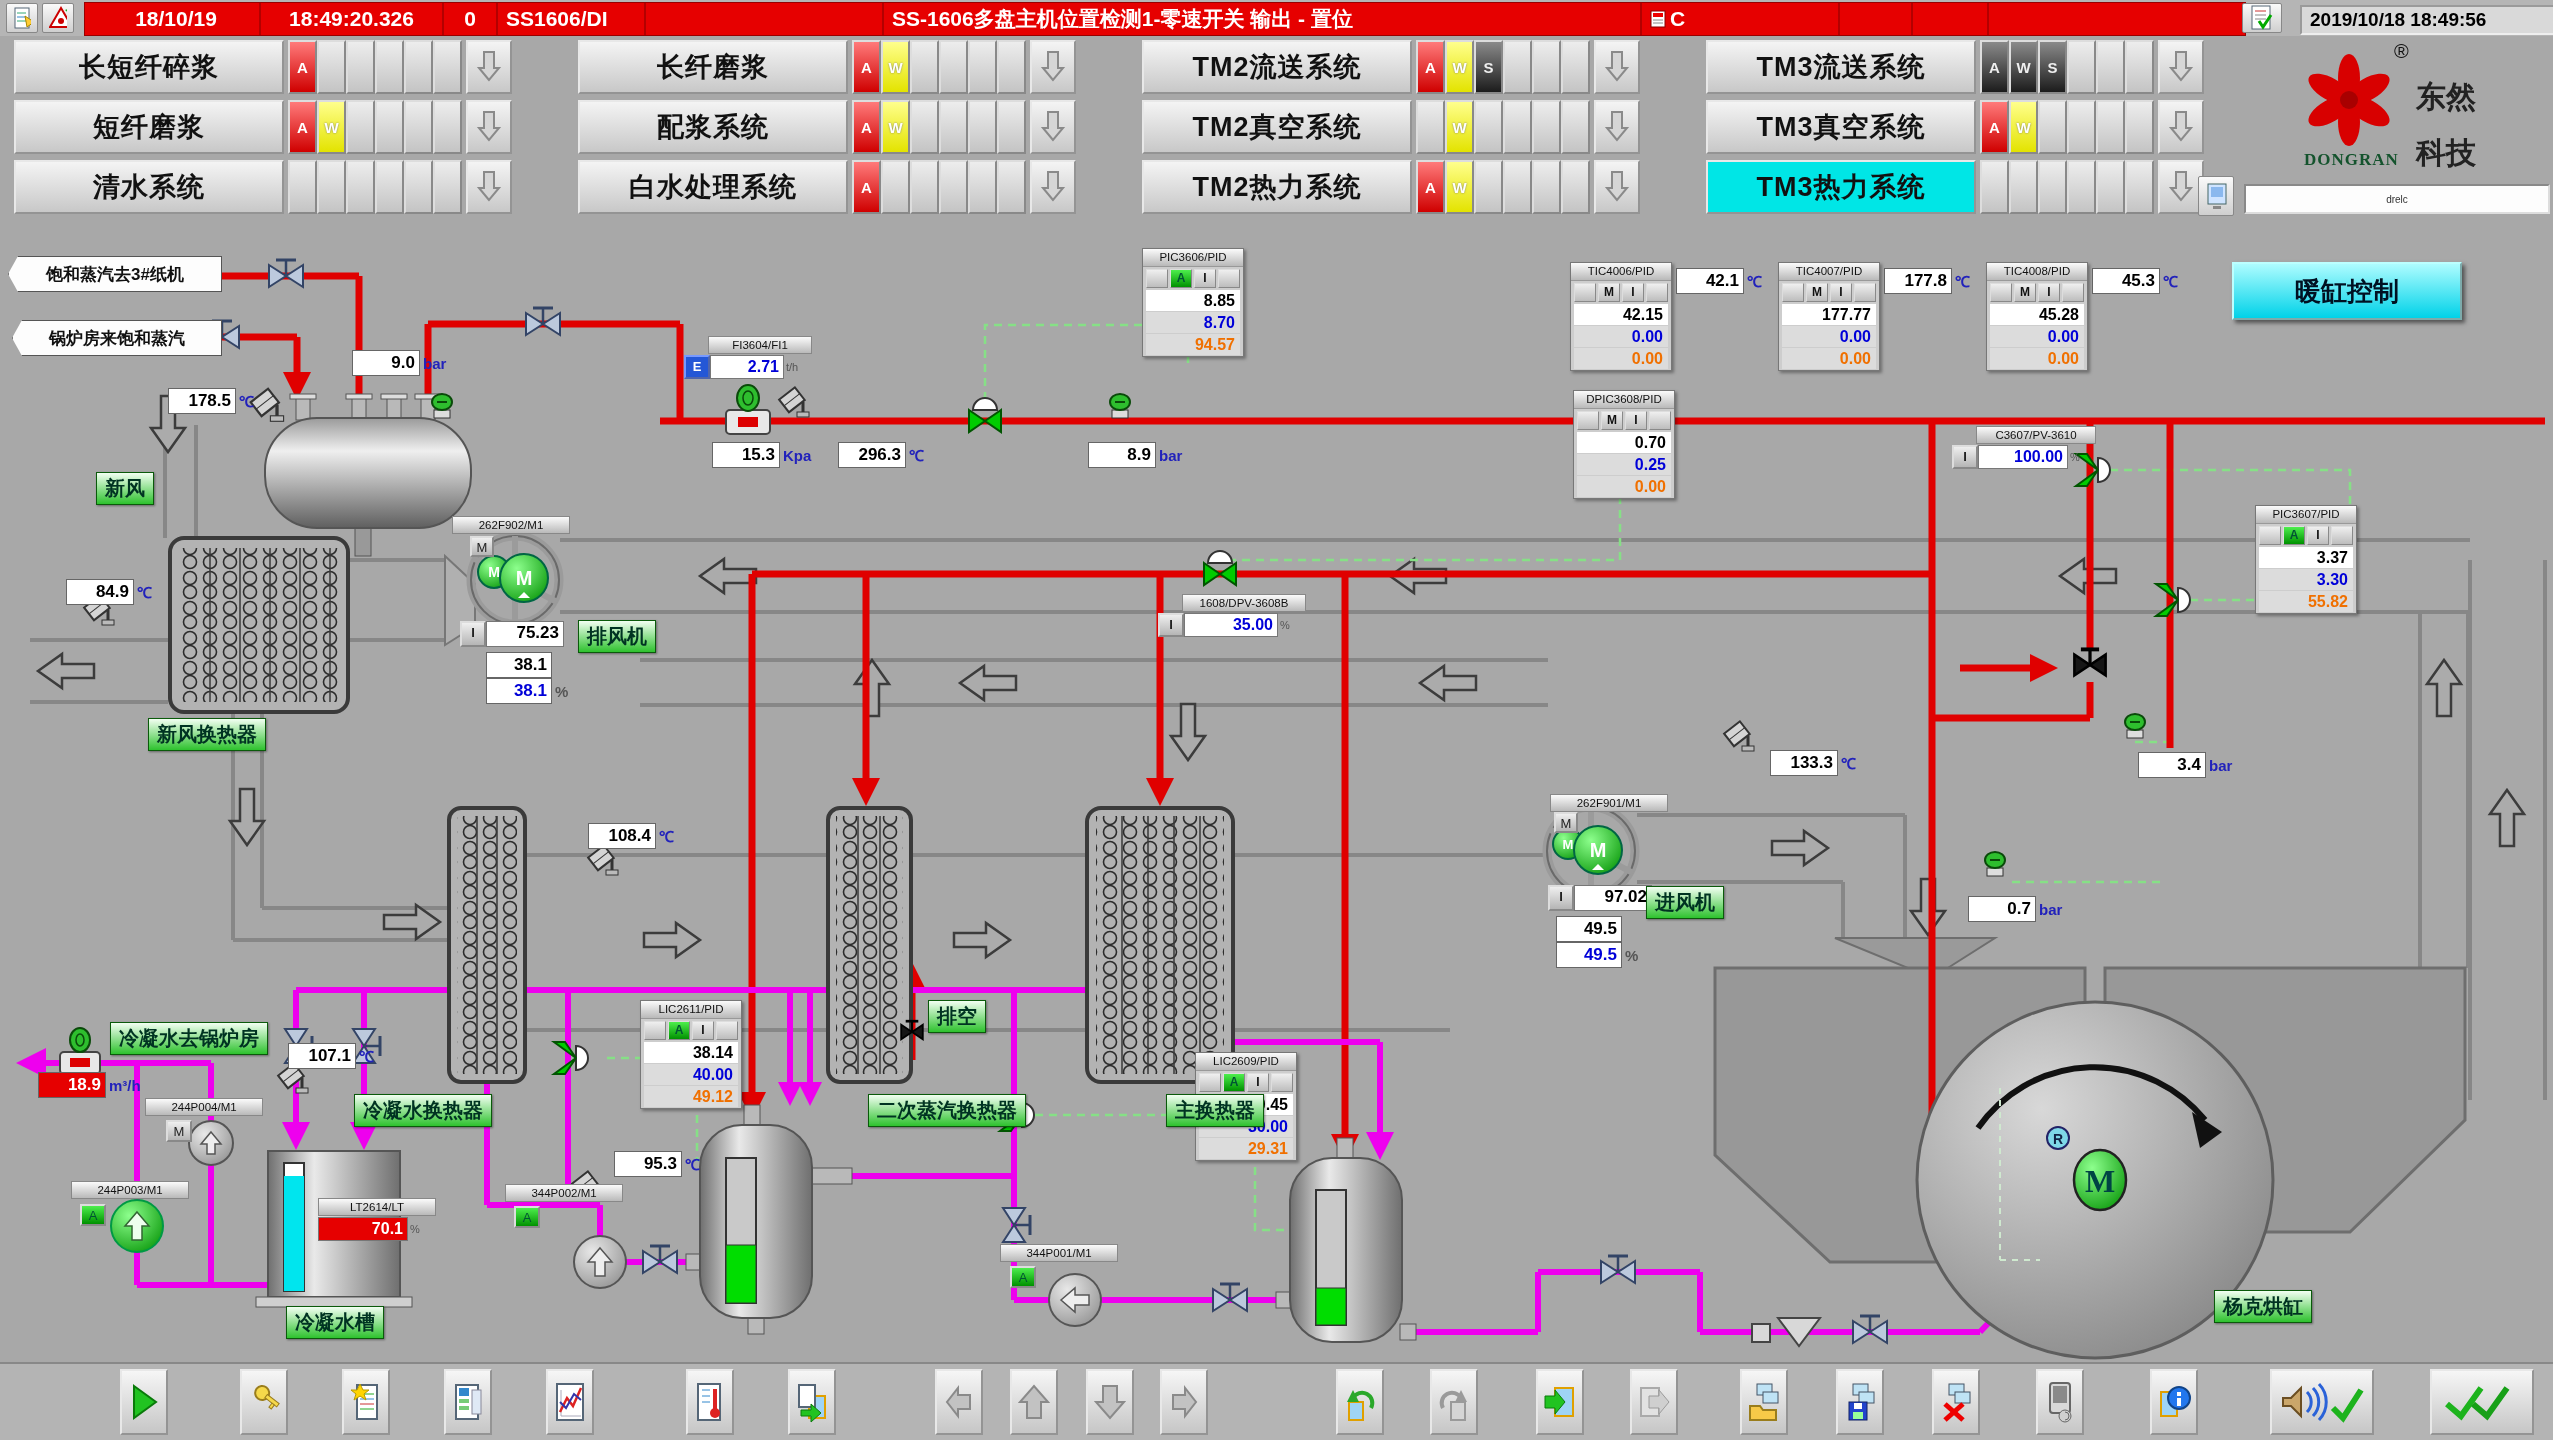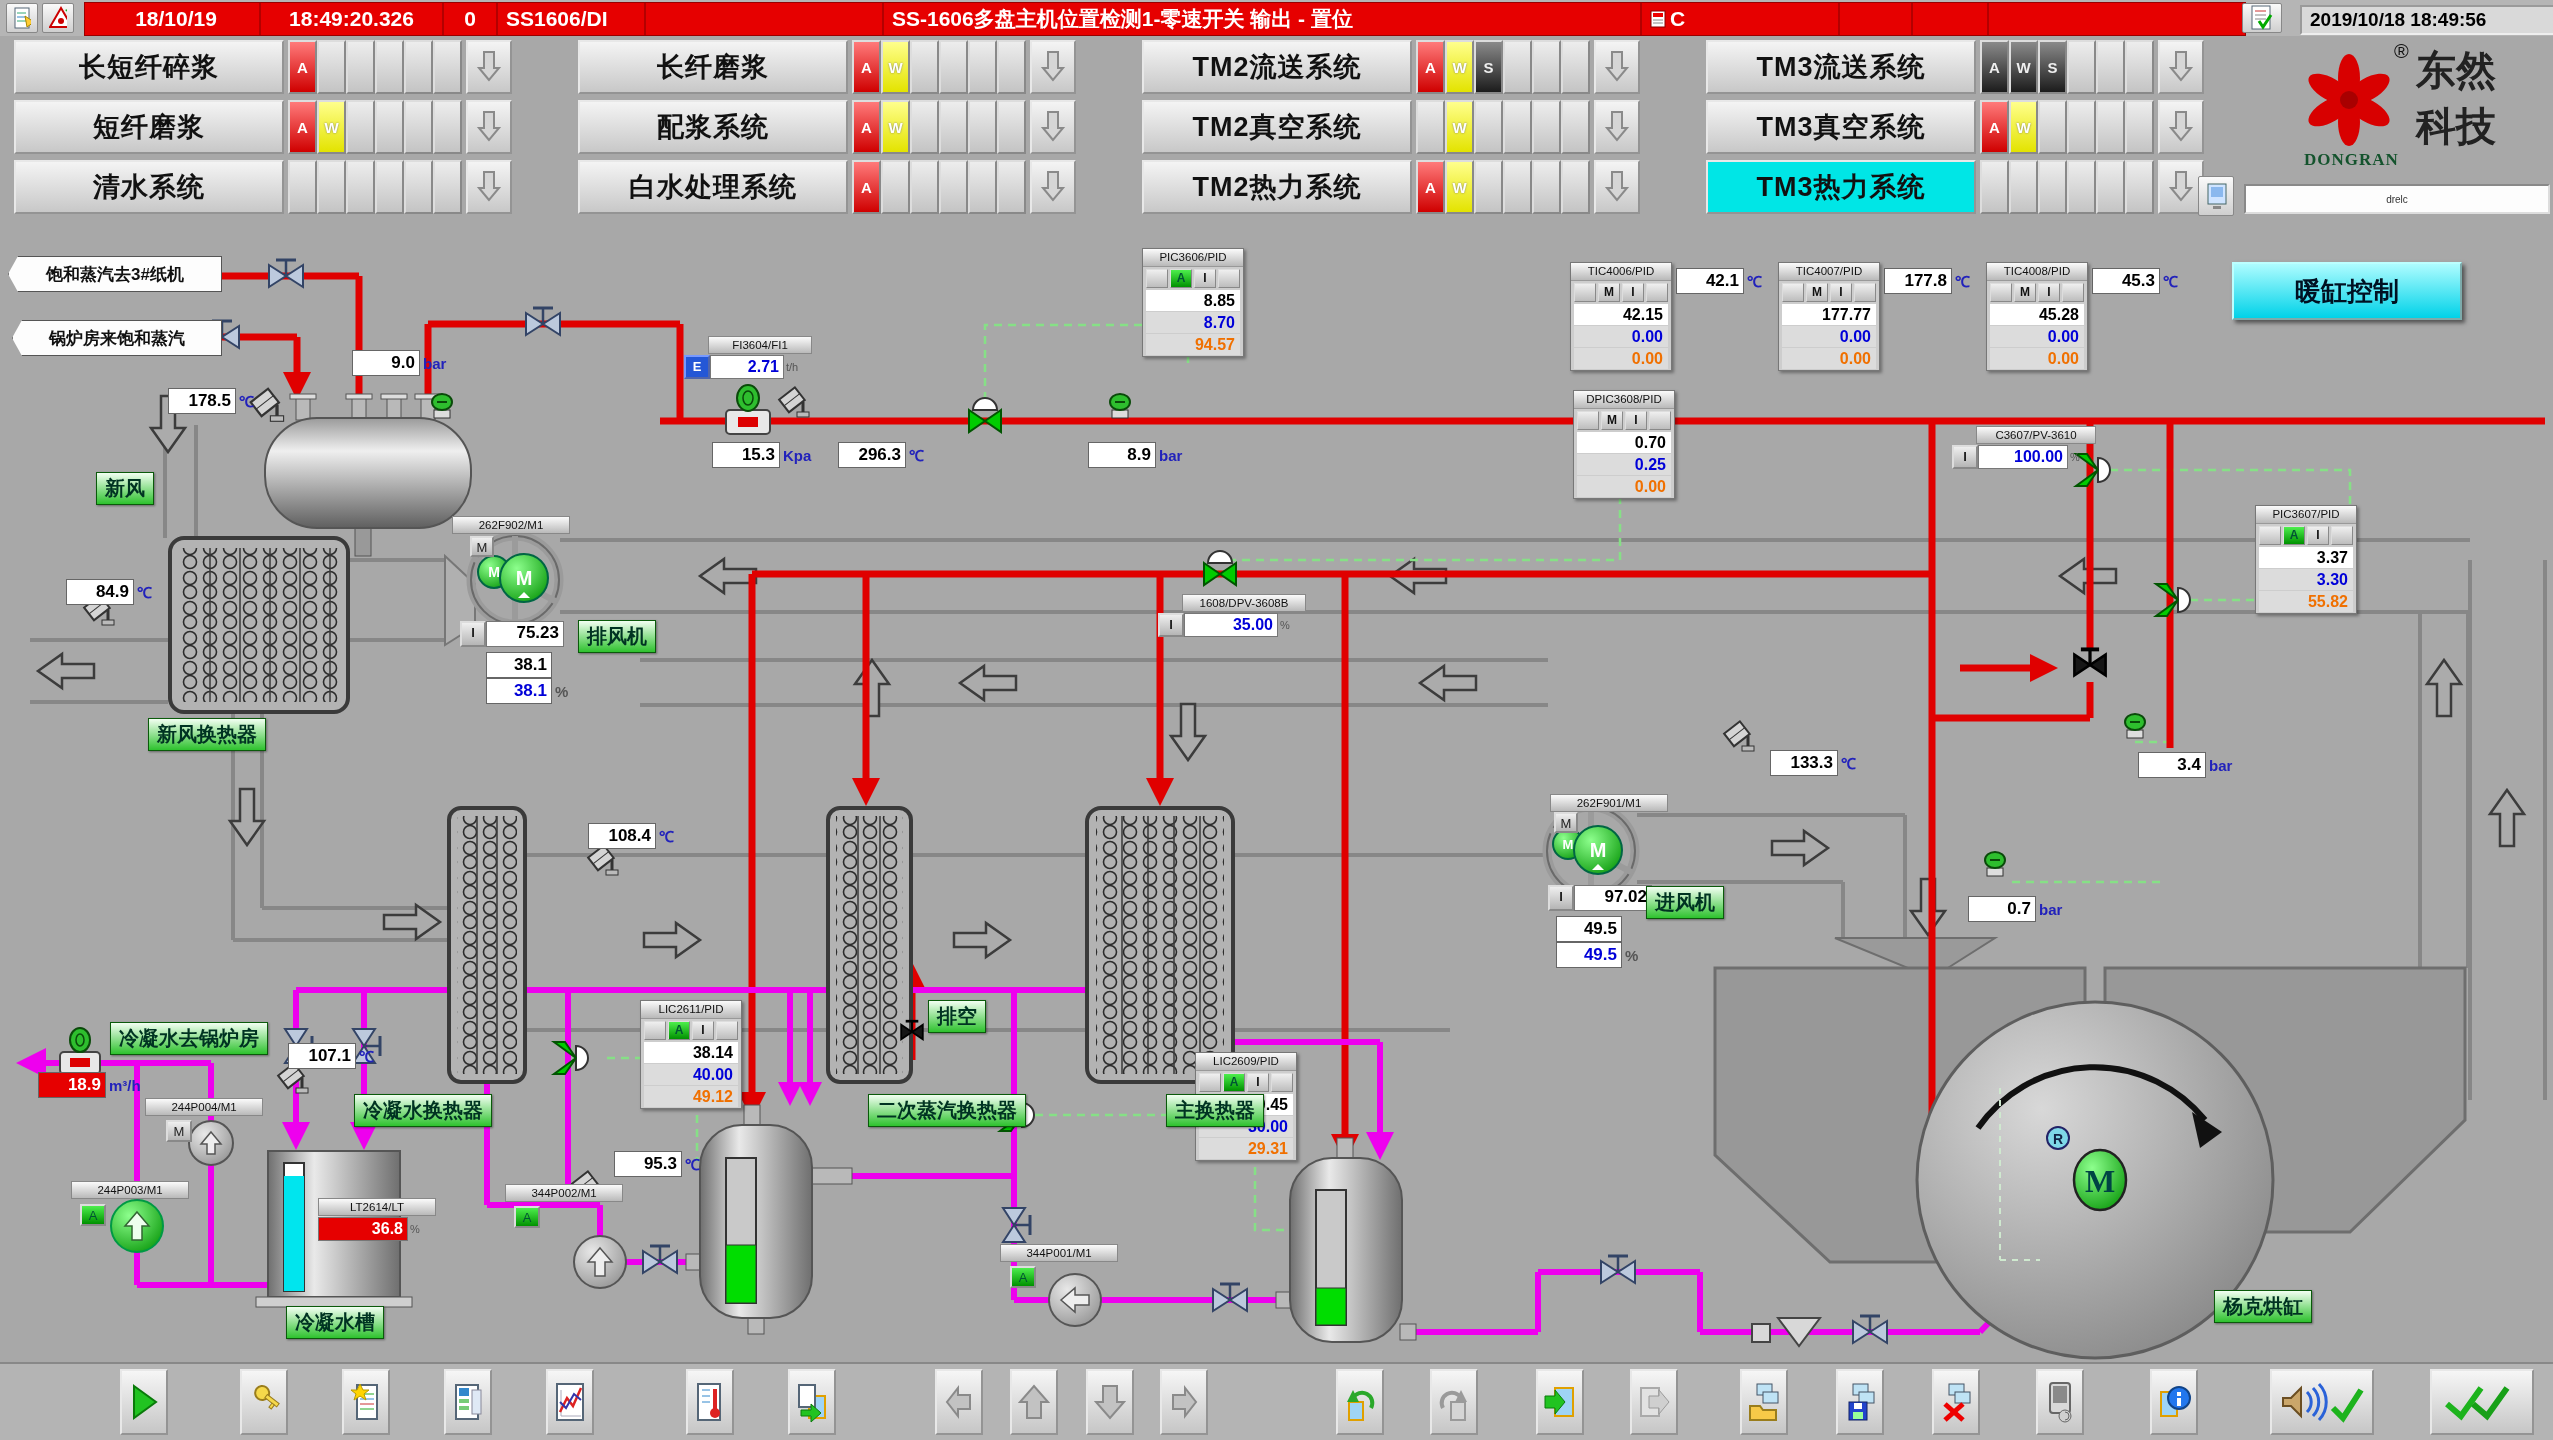--- a/index.html
+++ b/index.html
@@ -70,21 +70,21 @@
         display:flex;align-items:center;justify-content:center;white-space:nowrap;padding:2px 6px;
         clip-path:polygon(0 50%,10px 0,100% 0,100% 100%,10px 100%);}
   .cyanbtn{position:absolute;background:linear-gradient(#aefcff,#00d2e8);border:2px outset #bff;
            box-shadow:3px 3px 4px rgba(0,0,0,.5);font-size:26px;font-weight:bold;color:#012;
            display:flex;align-items:center;justify-content:center;cursor:pointer;}
   
   .toolbar{position:absolute;left:0;top:1362px;width:2553px;height:78px;background:#b4b4b4;border-top:2px solid #888;}
   .tbtn{position:absolute;top:5px;width:48px;height:66px;background:linear-gradient(#f6f6f6,#c6c6c6);
         border:2px outset #e8e8e8;display:flex;align-items:center;justify-content:center;cursor:pointer;padding:0;}
   .tbtn.wide{width:104px;}
-  .logo-cn{position:absolute;font-family:"Liberation Serif",serif;font-weight:bold;color:#222;font-size:40px;line-height:50px;}
+  .logo-cn{position:absolute;font-family:"Liberation Serif",serif;font-weight:bold;color:#222;font-size:30px;line-height:50px;margin-top:26px;}
   .brand{position:absolute;font-family:"Liberation Serif",serif;font-weight:bold;color:#14532d;font-size:17px;letter-spacing:1px;}
 </style>
 </head>
 <body>
 
 <div class="screen">
 
   <div class="topbar">
     <button class="sysbtn" style="left:6px">
       <svg width="22" height="24">
@@ -856,21 +856,21 @@
     <div class="mtag" style="margin-left:24px">1608/DPV-3608B</div>
     <div class="mrow">
         <span class="mbtn">I</span>
         <span class="mval">35.00</span>
         <span class="mu">%</span>
       </div>
   </div>
   <div class="mini" style="left:318px;top:1198px;width:118px">
     <div class="mtag">LT2614/LT</div>
     <div class="mrow">
-        <span class="mval red">36.8</span>
+        <span class="mval red">70.1</span>
         <span class="mu">%</span>
       </div>
   </div>
 
   <div class="mini" style="left:452px;top:516px;width:118px">
     <div class="mtag">262F902/M1</div>
   </div>
   <div class="mbtn abs" style="left:470px;top:536px;width:20px;height:17px;position:absolute">M</div>
   <div class="mini" style="left:460px;top:620px;width:104px">
     <div class="mrow" style="height:26px">

